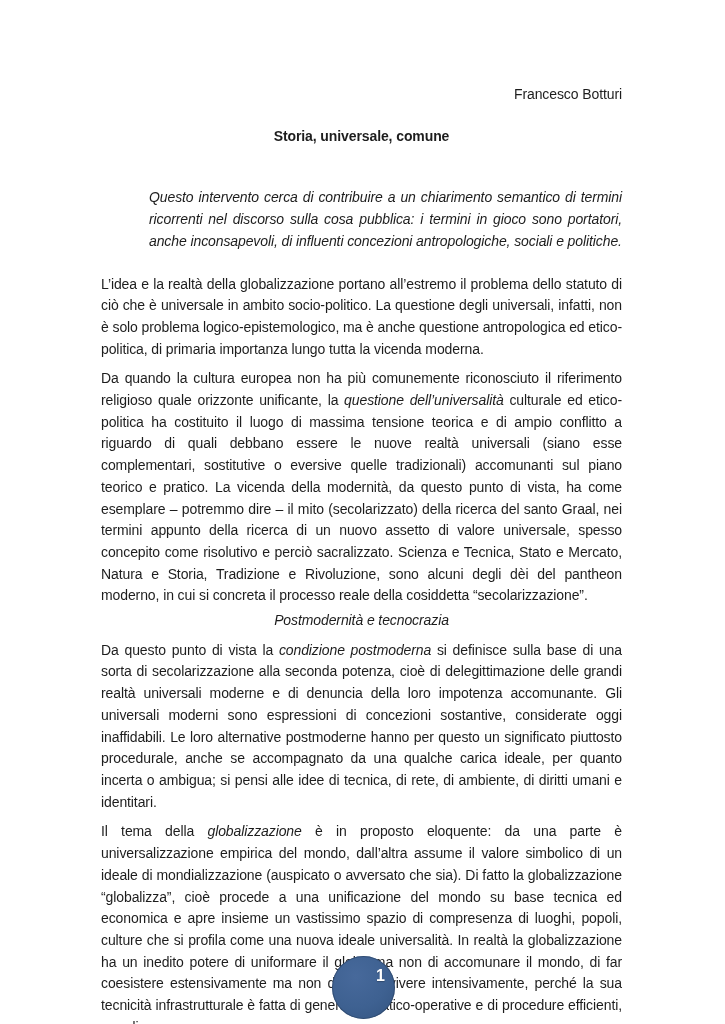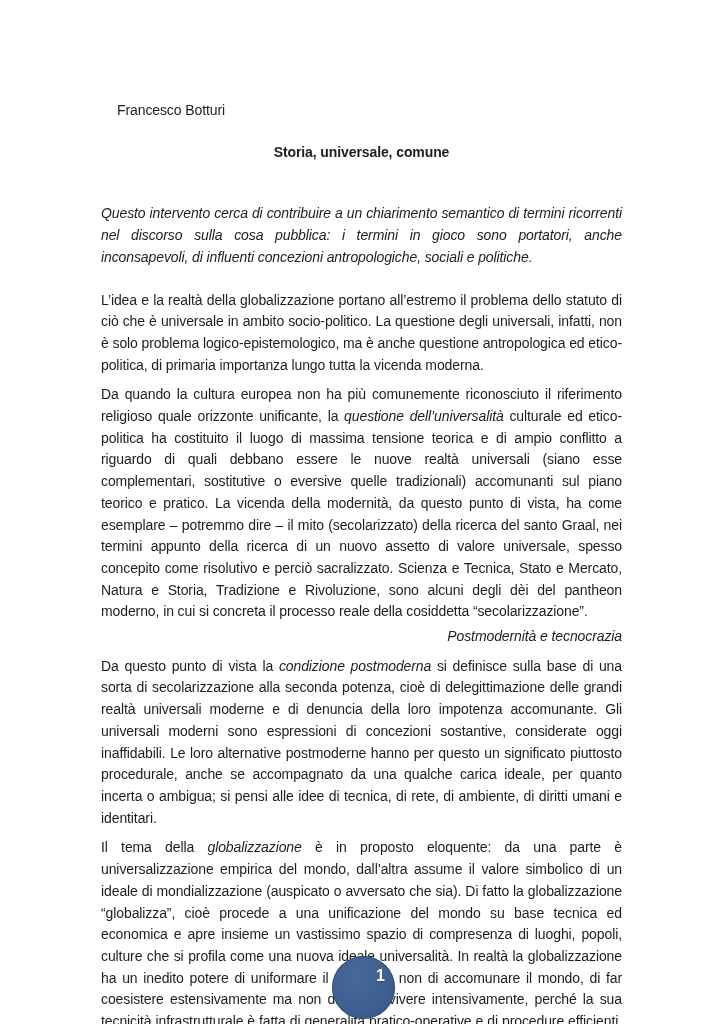--- a/index.html
+++ b/index.html
@@ -15,43 +15,44 @@
   .text-col {
     position: absolute;
     left: 101px;
     top: 84px;
     width: 521px;
     font-size: 14px;
     line-height: 21.7px;
     letter-spacing: -0.1px;
   }
   .author {
-    text-align: left;
-    margin: 16px;
+    text-align: right;
+    margin: 0;
   }
   .doc-title {
     text-align: center;
     font-weight: bold;
     margin: 20px 0 0 0;
     font-size: 14px;
   }
   .block {
     margin: 0;
     text-align: justify;
   }
   .block-lead {
     margin-top: 40px;
     font-style: italic;
+    margin-left: 48px;
   }
   .block-body { margin-top: 21px; }
   .block-body-cont { margin-top: 8px; }
   .block-heading-italic {
     margin-top: 3px;
     font-style: italic;
-    text-align: right;
+    text-align: center;
   }
   .it { font-style: italic; }
   .page-badge {
     position: absolute;
     left: 332px;
     top: 956px;
     width: 63px;
     height: 63px;
     border-radius: 50%;
     background: radial-gradient(circle at 38% 32%, #47699b 0%, #3e6191 55%, #365784 90%);

